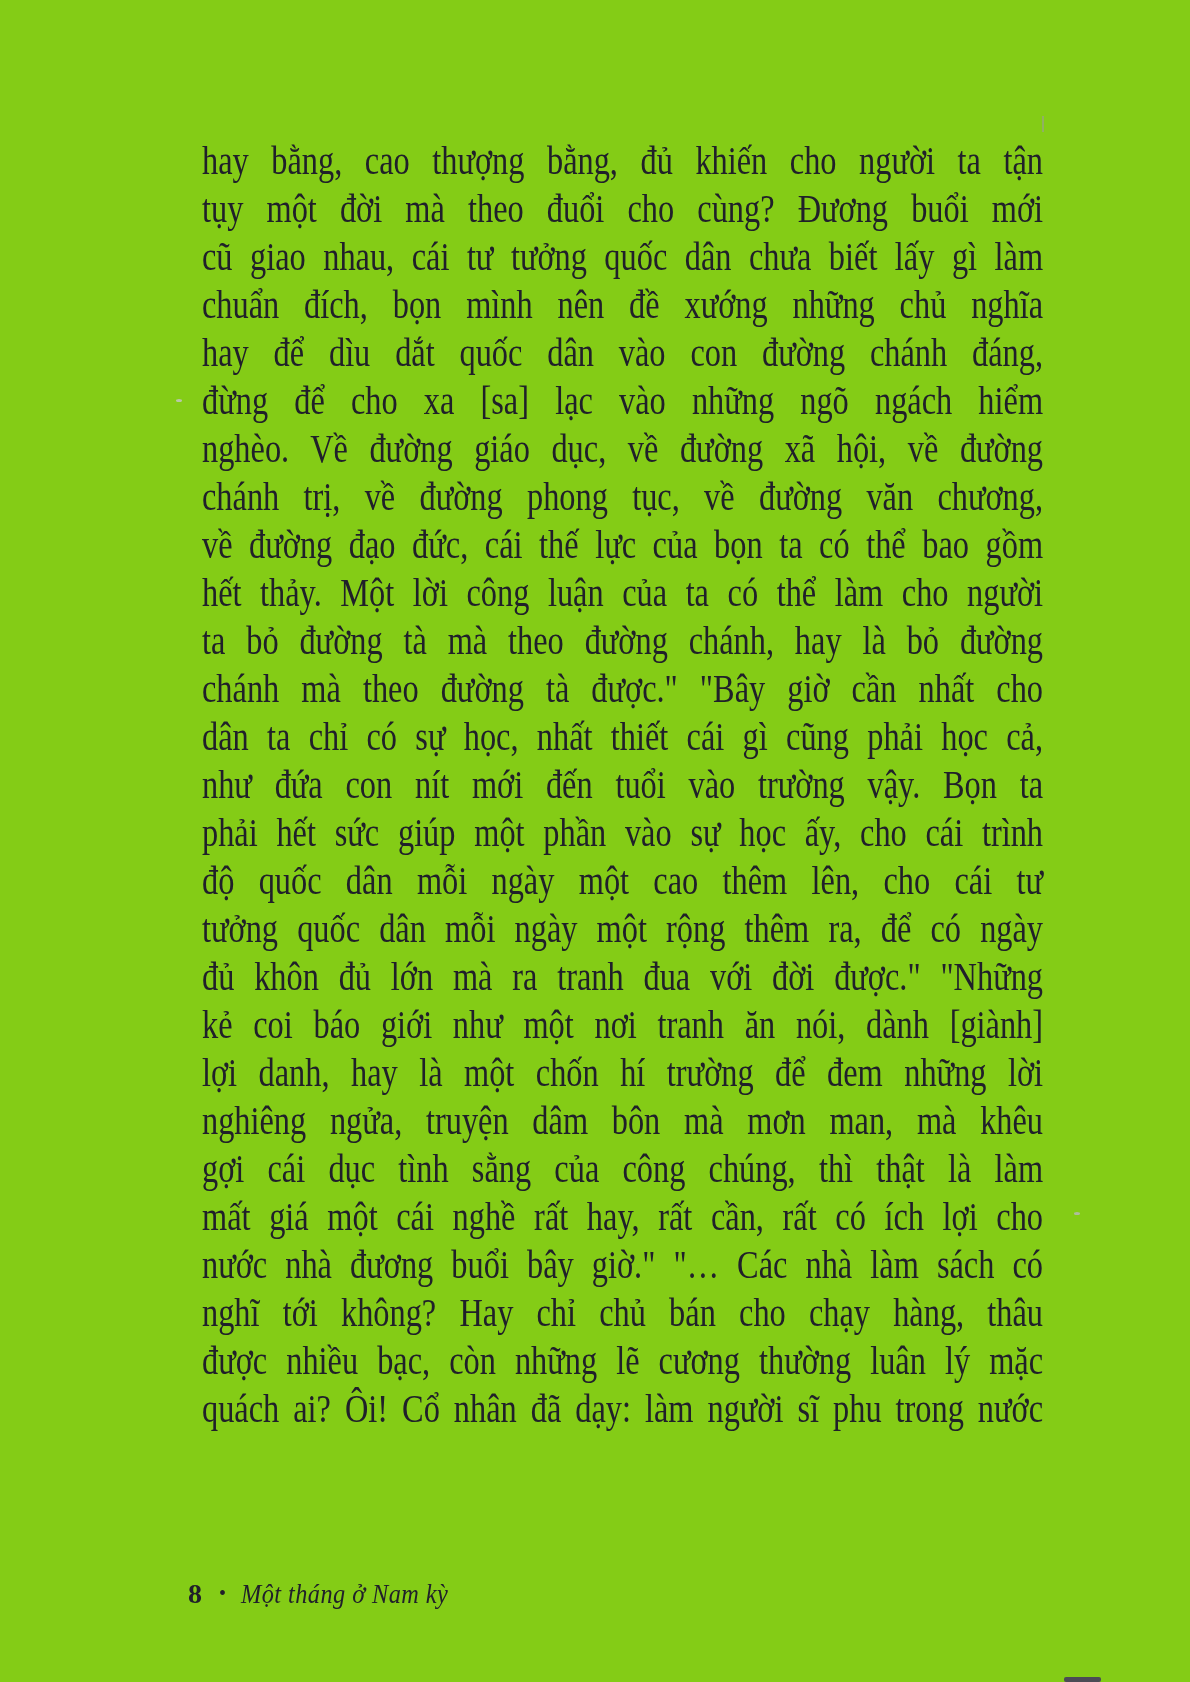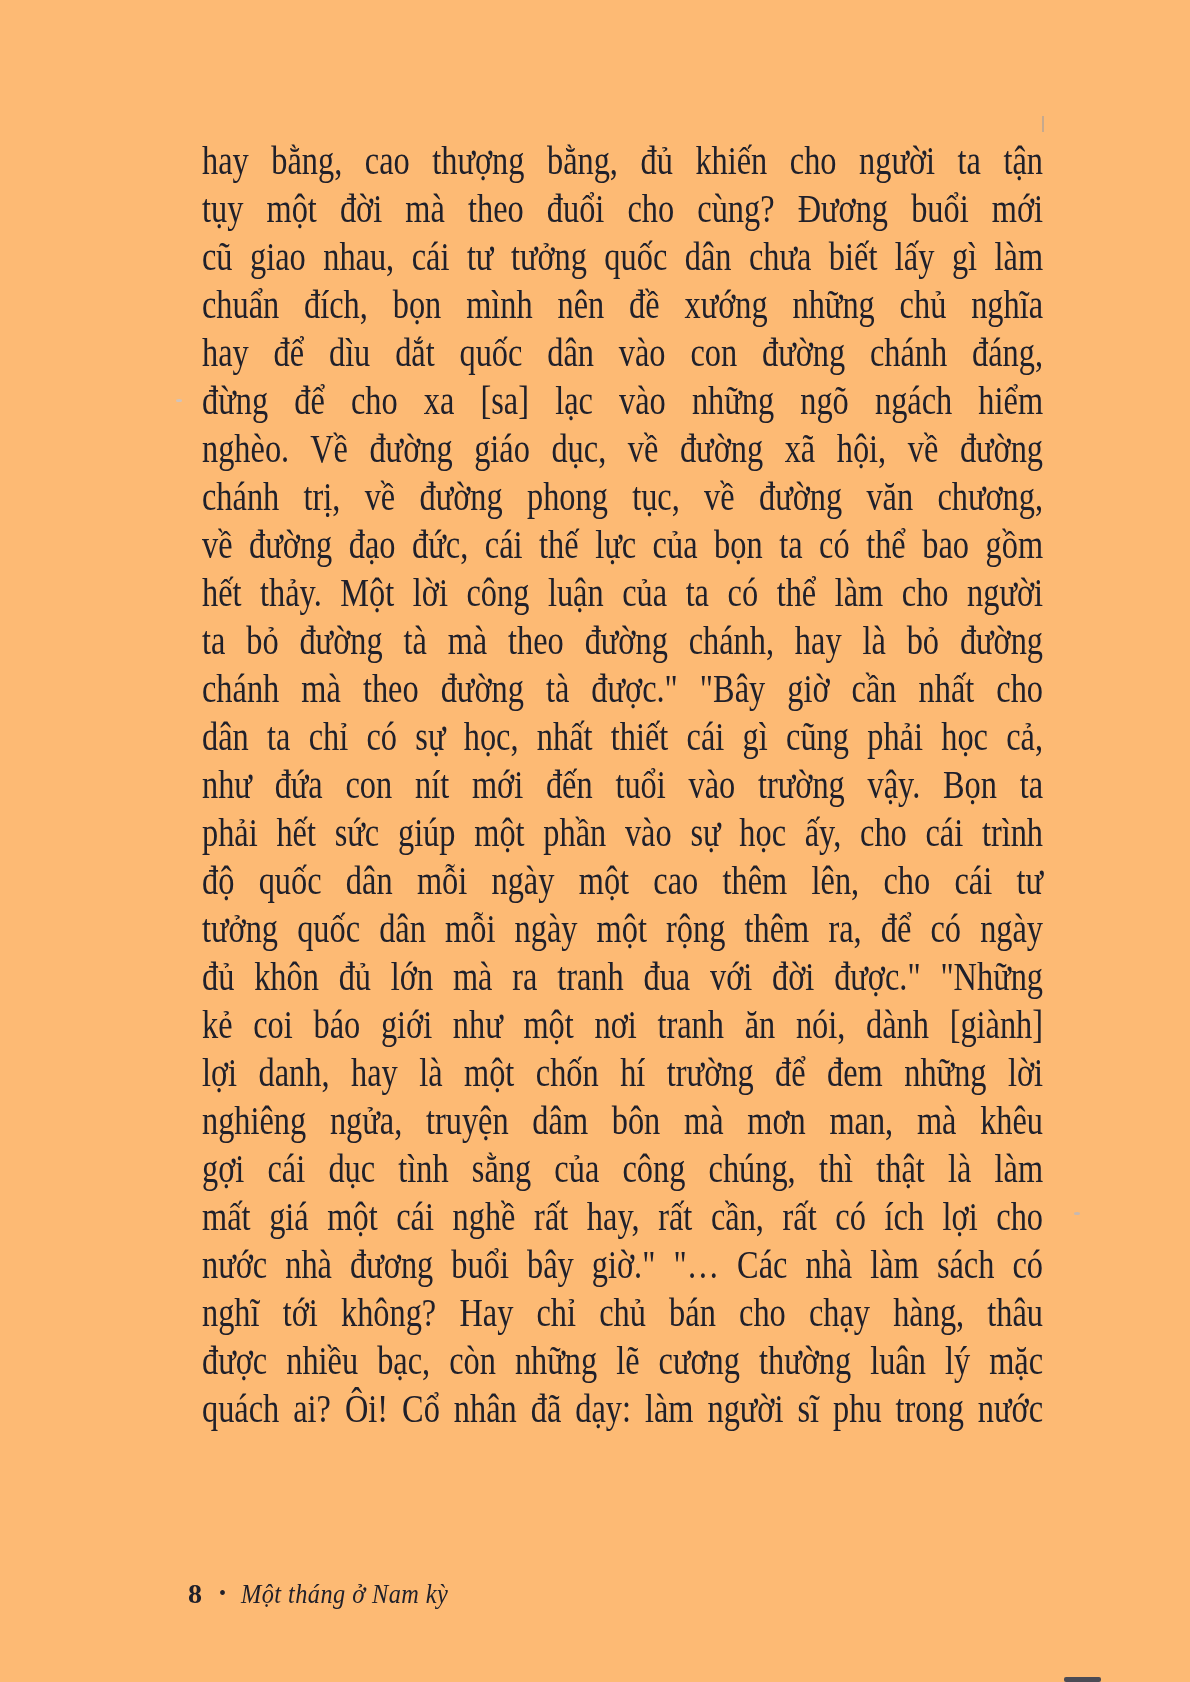--- a/index.html
+++ b/index.html
@@ -1,20 +1,20 @@
 <!DOCTYPE html>
 <html><head>
 <meta charset="utf-8">
 <style>
   html, body { margin: 0; padding: 0; background: #e9e9e6; }
   .page {
     position: relative;
     width: 1190px;
     height: 1682px;
-    background: #fdba74;
+    background: #84cc16;
     overflow: hidden;
     font-family: "Liberation Serif", "DejaVu Serif", serif;
     color: #20202a;
   }
   .text-block {
     position: absolute;
     left: 202px;
     top: 137px;
     width: 841px;
   }

